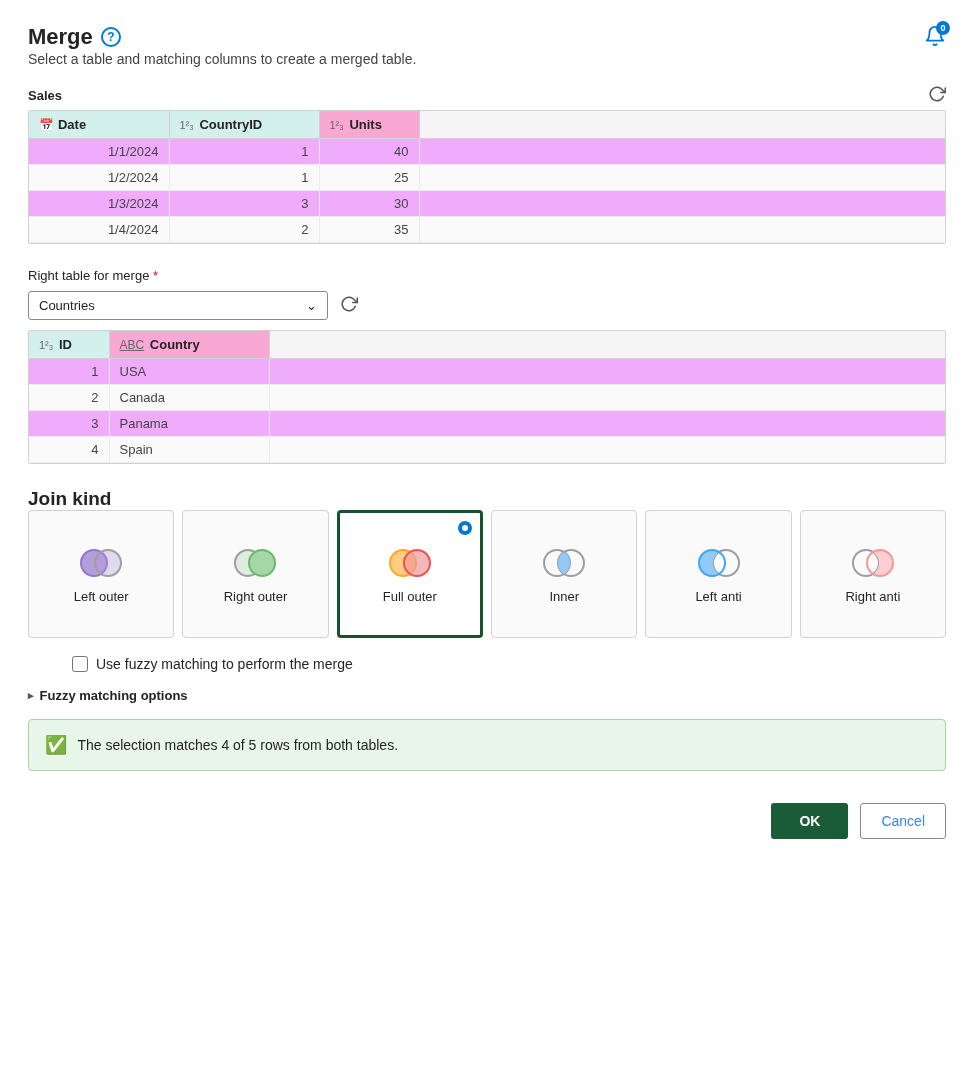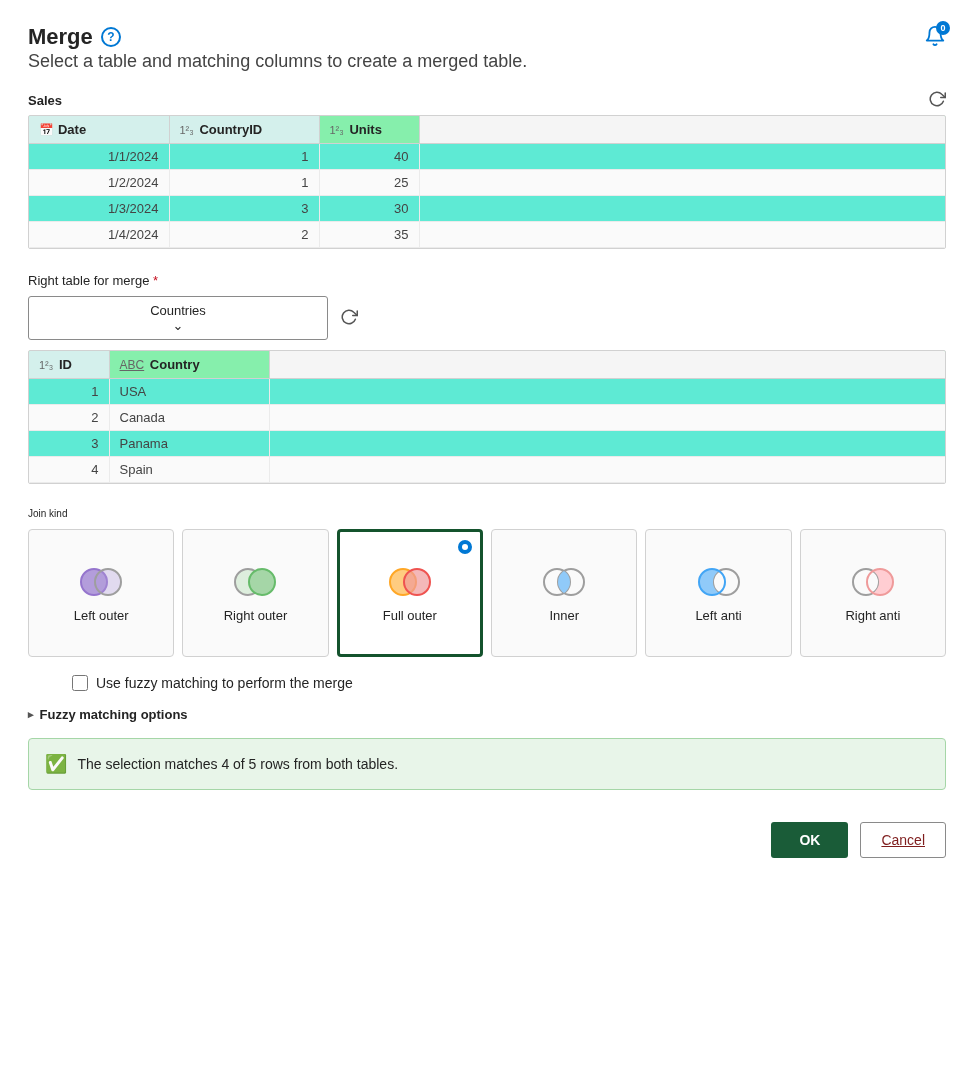--- a/index.html
+++ b/index.html
@@ -47,21 +47,21 @@
       top: -4px; right: -4px;
       background: #0078d4;
       color: #fff;
       font-size: 9px;
       border-radius: 50%;
       width: 14px; height: 14px;
       display: flex; align-items: center; justify-content: center;
       font-weight: 700;
     }
     .subtitle {
-      font-size: 18px;
+      font-size: 14px;
       color: #444;
       margin-bottom: 18px;
     }
     .section-label {
       font-size: 13px;
       font-weight: 600;
       margin-bottom: 0;
     }
     .table-container {
       border: 1px solid #d1d1d1;
@@ -73,38 +73,38 @@
       display: flex;
       align-items: center;
       justify-content: space-between;
       margin-bottom: 4px;
     }
     table {
       width: 100%;
       border-collapse: collapse;
     }
     thead tr {
-      background: #86efac;
+      background: #f9a8d4;
     }
     thead th {
       padding: 6px 10px;
       text-align: left;
       font-weight: 600;
       font-size: 13px;
       border-bottom: 1px solid #d1d1d1;
       color: #242424;
     }
     thead th:not(:last-child) {
       border-right: 1px solid #d1d1d1;
     }
     thead th.empty-col {
       background: #f5f5f5;
     }
     tbody tr {
-      background: #5eead4;
+      background: #f0abfc;
     }
     tbody tr:nth-child(even) {
       background: #fafafa;
     }
     tbody td {
       padding: 5px 10px;
       font-size: 13px;
       border-bottom: 1px solid #ebebeb;
       color: #444;
     }
@@ -144,33 +144,31 @@
       width: 300px;
       border: 1px solid #8a8a8a;
       border-radius: 3px;
       padding: 6px 10px;
       font-size: 13px;
       display: flex;
       align-items: center;
       justify-content: space-between;
       cursor: pointer;
       background: #fff;
-      flex-direction: column;
     }
     .refresh-btn {
       cursor: pointer;
       color: #555;
     }
     .join-kind-section {
       margin-bottom: 18px;
     }
     .join-kind-label {
-      font-size: 10px;
-      font-weight: 400;
-      margin-bottom: 10px;
+      font-size: 19px;
+      font-weight: 700;
     }
     .join-options {
       display: flex;
       gap: 8px;
     }
     .join-card {
       width: 148px;
       height: 128px;
       border: 1px solid #d1d1d1;
       border-radius: 4px;
@@ -263,27 +261,26 @@
       color: #fff;
       border: none;
       border-radius: 3px;
       padding: 9px 28px;
       font-size: 14px;
       font-weight: 600;
       cursor: pointer;
     }
     .btn-cancel {
       background: #fff;
-      color: #7f1d1d;
+      color: #3b82f6;
       border: 1px solid #8a8a8a;
       border-radius: 3px;
       padding: 9px 20px;
       font-size: 14px;
       cursor: pointer;
-      text-decoration: underline;
     }
     .th-date { width: 140px; }
     .th-countryid { width: 150px; }
     .th-units { width: 100px; }
     .th-rest { }
     .tb-id { width: 80px; }
     .tb-country { width: 160px; }
   </style>
 </head>
 <body>

